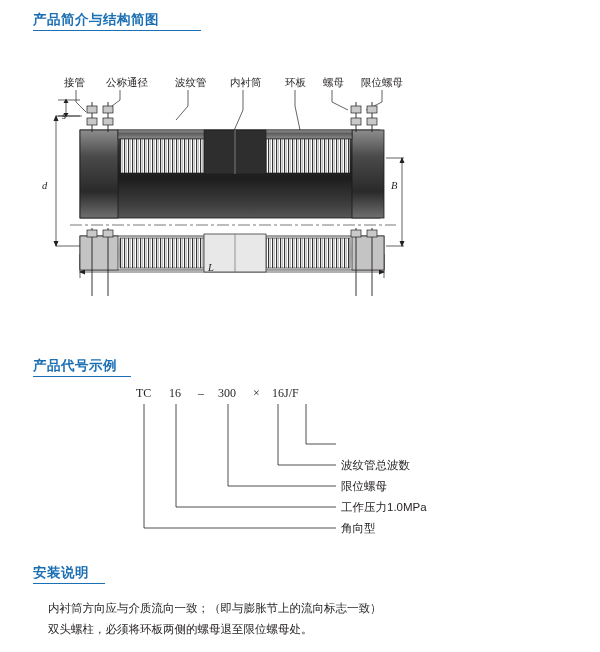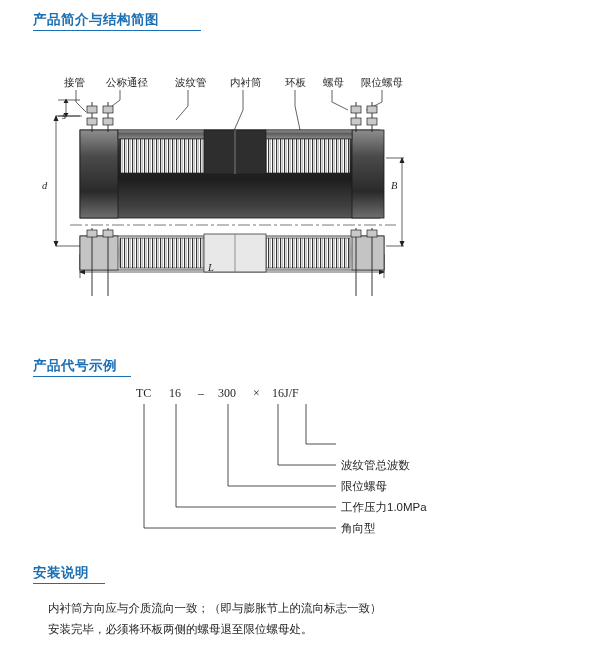--- a/index.html
+++ b/index.html
@@ -271,13 +271,13 @@
     </g>
   </svg>
 
   <div class="code-desc" style="left:341px; top:72px;">波纹管总波数</div>
   <div class="code-desc" style="left:341px; top:93px;">限位螺母</div>
   <div class="code-desc" style="left:341px; top:114px;">工作压力1.0MPa</div>
   <div class="code-desc" style="left:341px; top:135px;">角向型</div>
 </div>
 
 <div class="install-line" id="il0">内衬筒方向应与介质流向一致；（即与膨胀节上的流向标志一致）</div>
-<div class="install-line" id="il1">安装完毕，必须将环板两侧的螺母退至限位螺母处。</div>
+<div class="install-line" id="il1">双头螺柱，必须将环板两侧的螺母退至限位螺母处。</div>
 
 </body></html>

